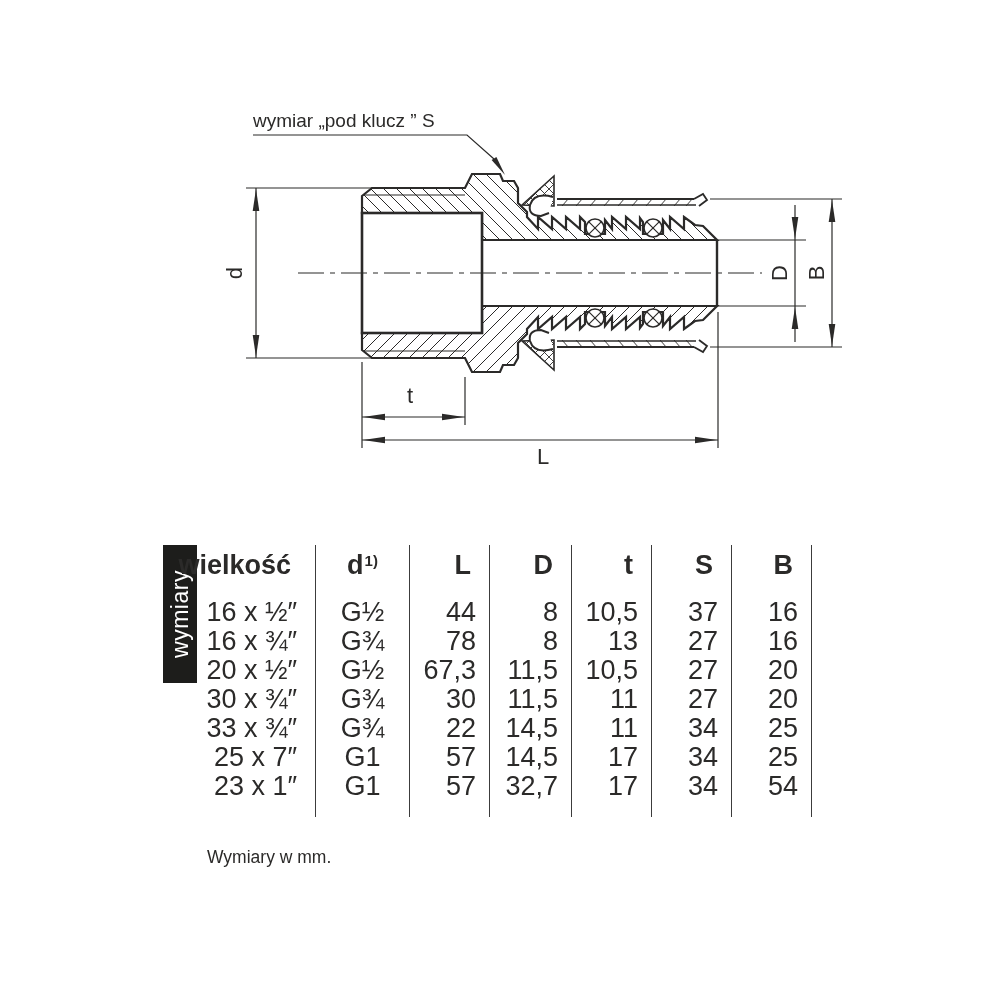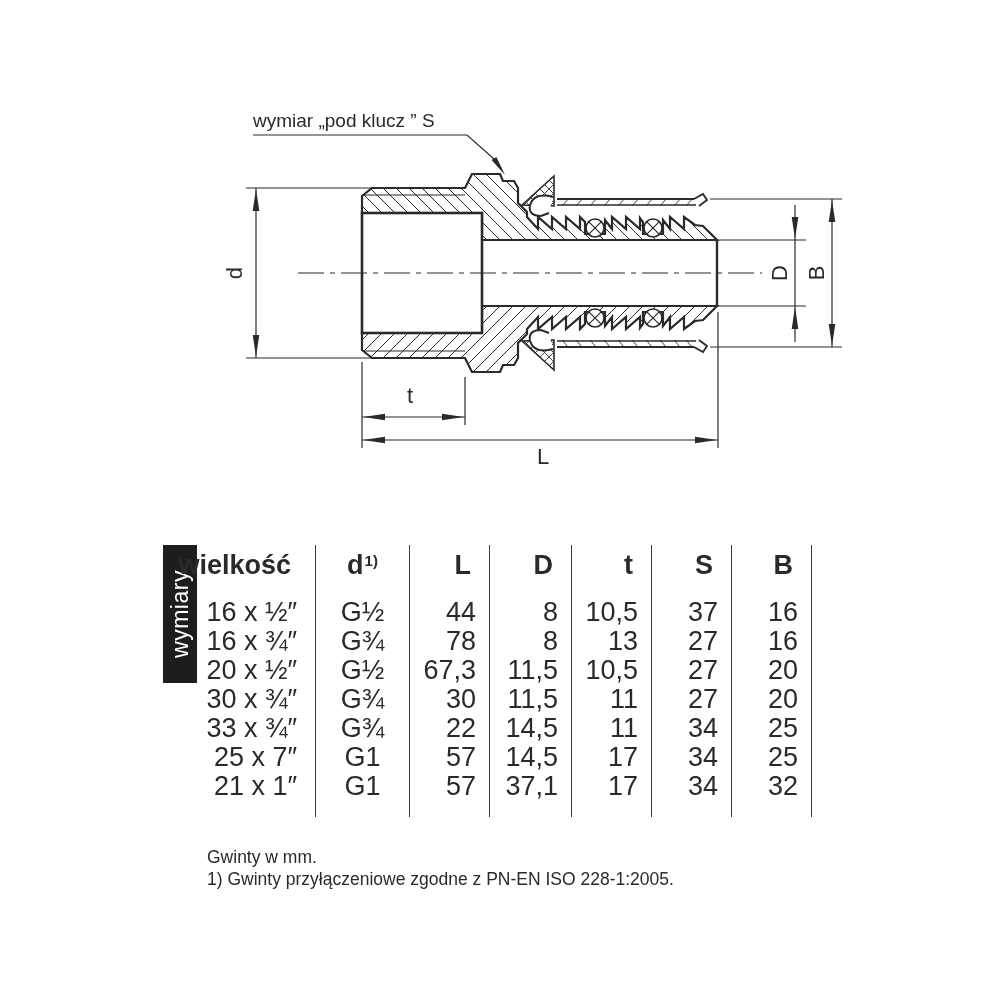--- a/index.html
+++ b/index.html
@@ -219,33 +219,32 @@
   <div class="cell">25</div>
 
   <div class="cell first">25 x 7″</div>
   <div class="cell center">G1</div>
   <div class="cell">57</div>
   <div class="cell">14,5</div>
   <div class="cell">17</div>
   <div class="cell">34</div>
   <div class="cell">25</div>
 
-  <div class="cell first">21 x 1″</div>
+  <div class="cell first">23 x 1″</div>
   <div class="cell center">G1</div>
   <div class="cell">57</div>
-  <div class="cell">37,1</div>
+  <div class="cell">32,7</div>
   <div class="cell">17</div>
   <div class="cell">34</div>
-  <div class="cell">32</div>
+  <div class="cell">54</div>
 
   <div class="cell"></div>
     <div class="cell"></div>
     <div class="cell"></div>
     <div class="cell"></div>
     <div class="cell"></div>
     <div class="cell"></div>
     <div class="cell"></div>
 </div>
 
 <div id="footer">
-  <div>Gwinty w mm.</div>
-  <div>1) Gwinty przyłączeniowe zgodne z PN-EN ISO 228-1:2005.</div>
+  <div>Wymiary w mm.</div>
 </div>
 
 </body></html>

